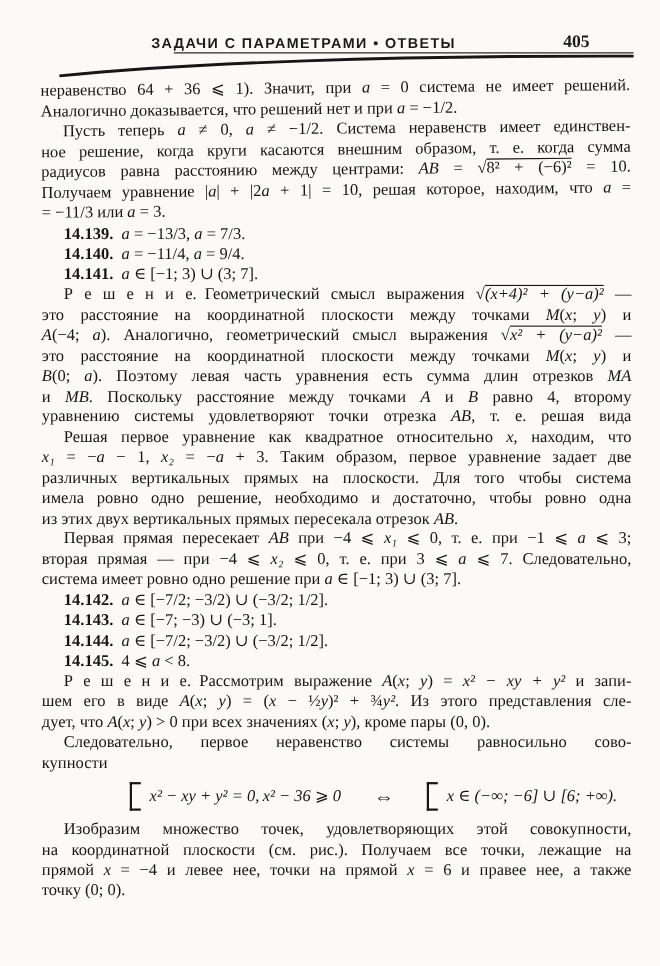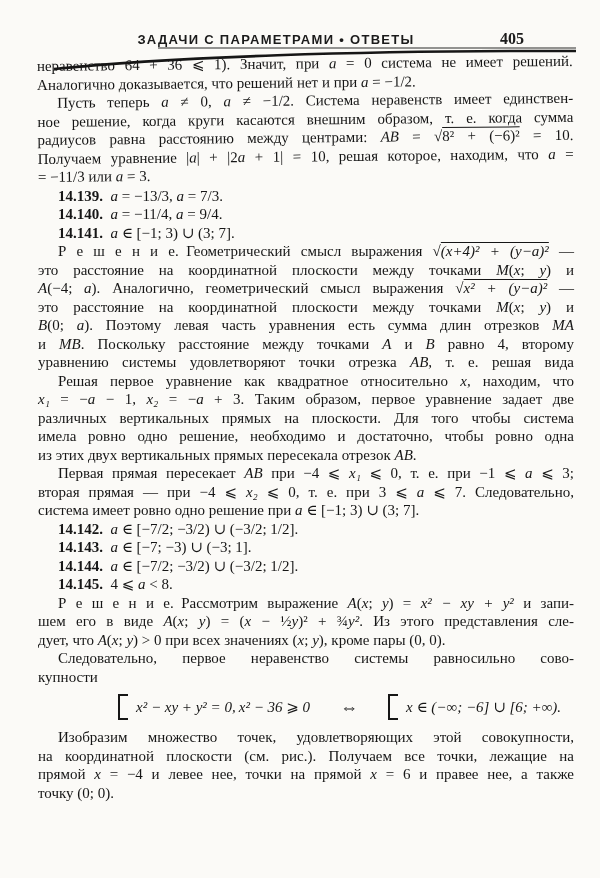--- a/index.html
+++ b/index.html
@@ -9,27 +9,27 @@
     font-family:"Liberation Serif","DejaVu Serif","DejaVu Sans",serif;
   }
   
   #header{position:absolute; top:30px; left:0; width:552px; height:40px;}
   #header-title{
     position:absolute; left:0; right:0; top:2px; text-align:center;
     font-family:"Liberation Sans","DejaVu Sans",sans-serif;
     font-weight:bold; font-size:13px; letter-spacing:1.3px; color:#1b1b1b;
   }
   #page-number{
-    position:absolute; right:28px; top:0;
+    position:absolute; right:16px; top:0;
     font-weight:bold; font-size:16px; color:#1b1b1b;
   }
   #header-rules{position:absolute; top:0; left:0;}
   
   #body{
-    position:absolute; top:57px; left:38px; width:536px;
+    position:absolute; top:74px; left:38px; width:536px;
     font-size:15px; line-height:18.5px;
   }
   .para{margin:0;}
   .tilt{transform:rotate(-0.55deg); transform-origin:0 100%;}
   .line{text-align:justify; min-height:18.5px;}
   .line.fill{text-align-last:justify;}
   .line.ind{text-indent:20px;}
   .b{font-weight:bold;}
   .i{font-style:italic;}
   .ov{text-decoration:overline; text-decoration-thickness:1px;}

